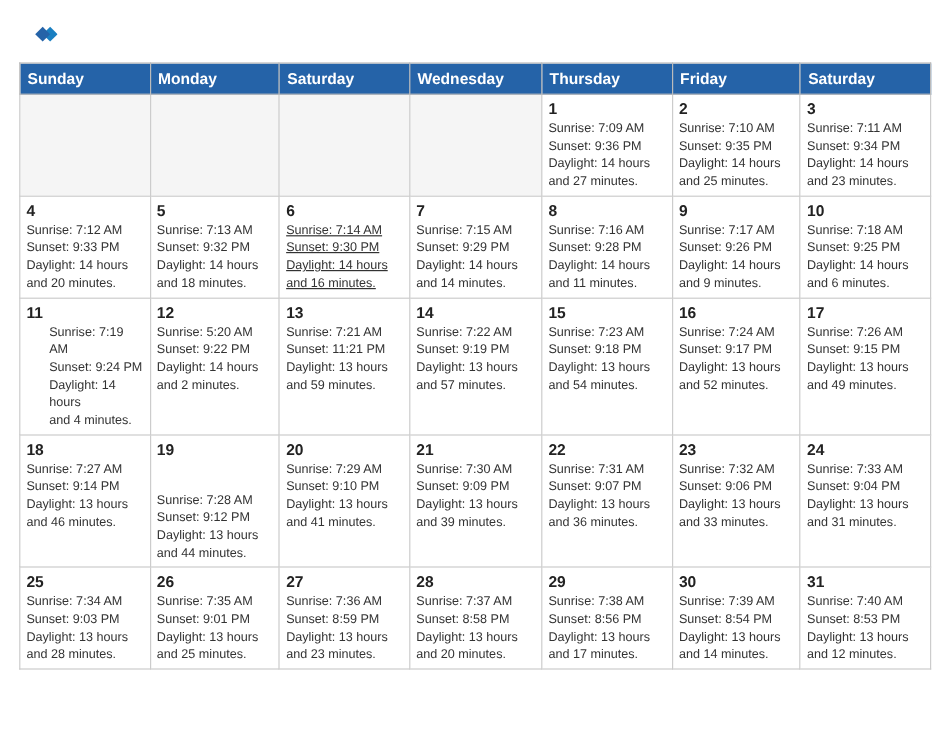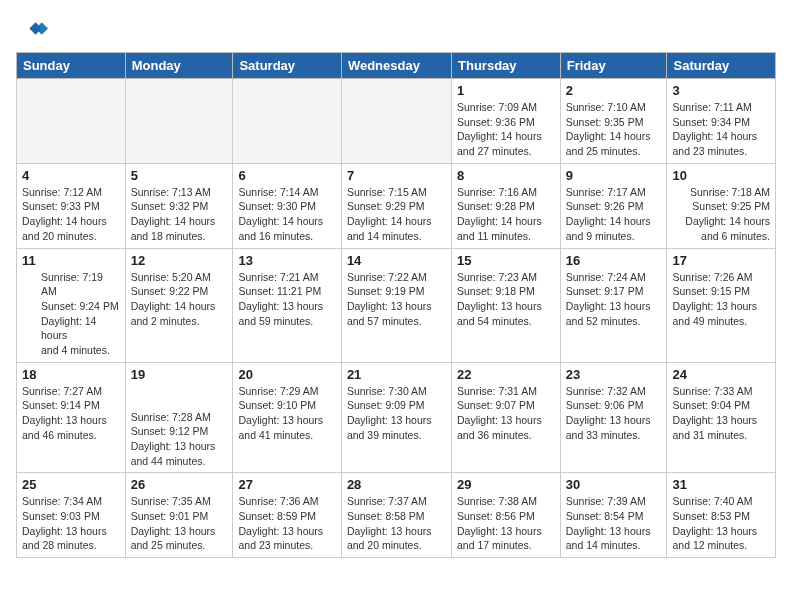--- a/index.html
+++ b/index.html
@@ -93,21 +93,21 @@
           </td>
           <td>
             <div class="day-num">5</div>
             <div class="day-info" style="white-space: pre-line;">Sunrise: 7:13 AM
 Sunset: 9:32 PM
 Daylight: 14 hours
 and 18 minutes.</div>
           </td>
           <td>
             <div class="day-num">6</div>
-            <div class="day-info" style="white-space: pre-line;">Sunrise: 7:14 AM
+            <div class="day-info" style="white-space: pre-line; text-decoration: underline;">Sunrise: 7:14 AM
 Sunset: 9:30 PM
 Daylight: 14 hours
 and 16 minutes.</div>
           </td>
           <td>
             <div class="day-num">7</div>
             <div class="day-info" style="white-space: pre-line;">Sunrise: 7:15 AM
 Sunset: 9:29 PM
 Daylight: 14 hours
 and 14 minutes.</div>
@@ -121,21 +121,21 @@
           </td>
           <td>
             <div class="day-num">9</div>
             <div class="day-info" style="white-space: pre-line;">Sunrise: 7:17 AM
 Sunset: 9:26 PM
 Daylight: 14 hours
 and 9 minutes.</div>
           </td>
           <td>
             <div class="day-num">10</div>
-            <div class="day-info" style="white-space: pre-line; text-align: right;">Sunrise: 7:18 AM
+            <div class="day-info" style="white-space: pre-line;">Sunrise: 7:18 AM
 Sunset: 9:25 PM
 Daylight: 14 hours
 and 6 minutes.</div>
           </td>
         </tr>
         <tr>
           <td>
             <div class="day-num">11</div>
             <div class="day-info" style="white-space: pre-line; margin-left: 19px;">Sunrise: 7:19 AM
 Sunset: 9:24 PM

